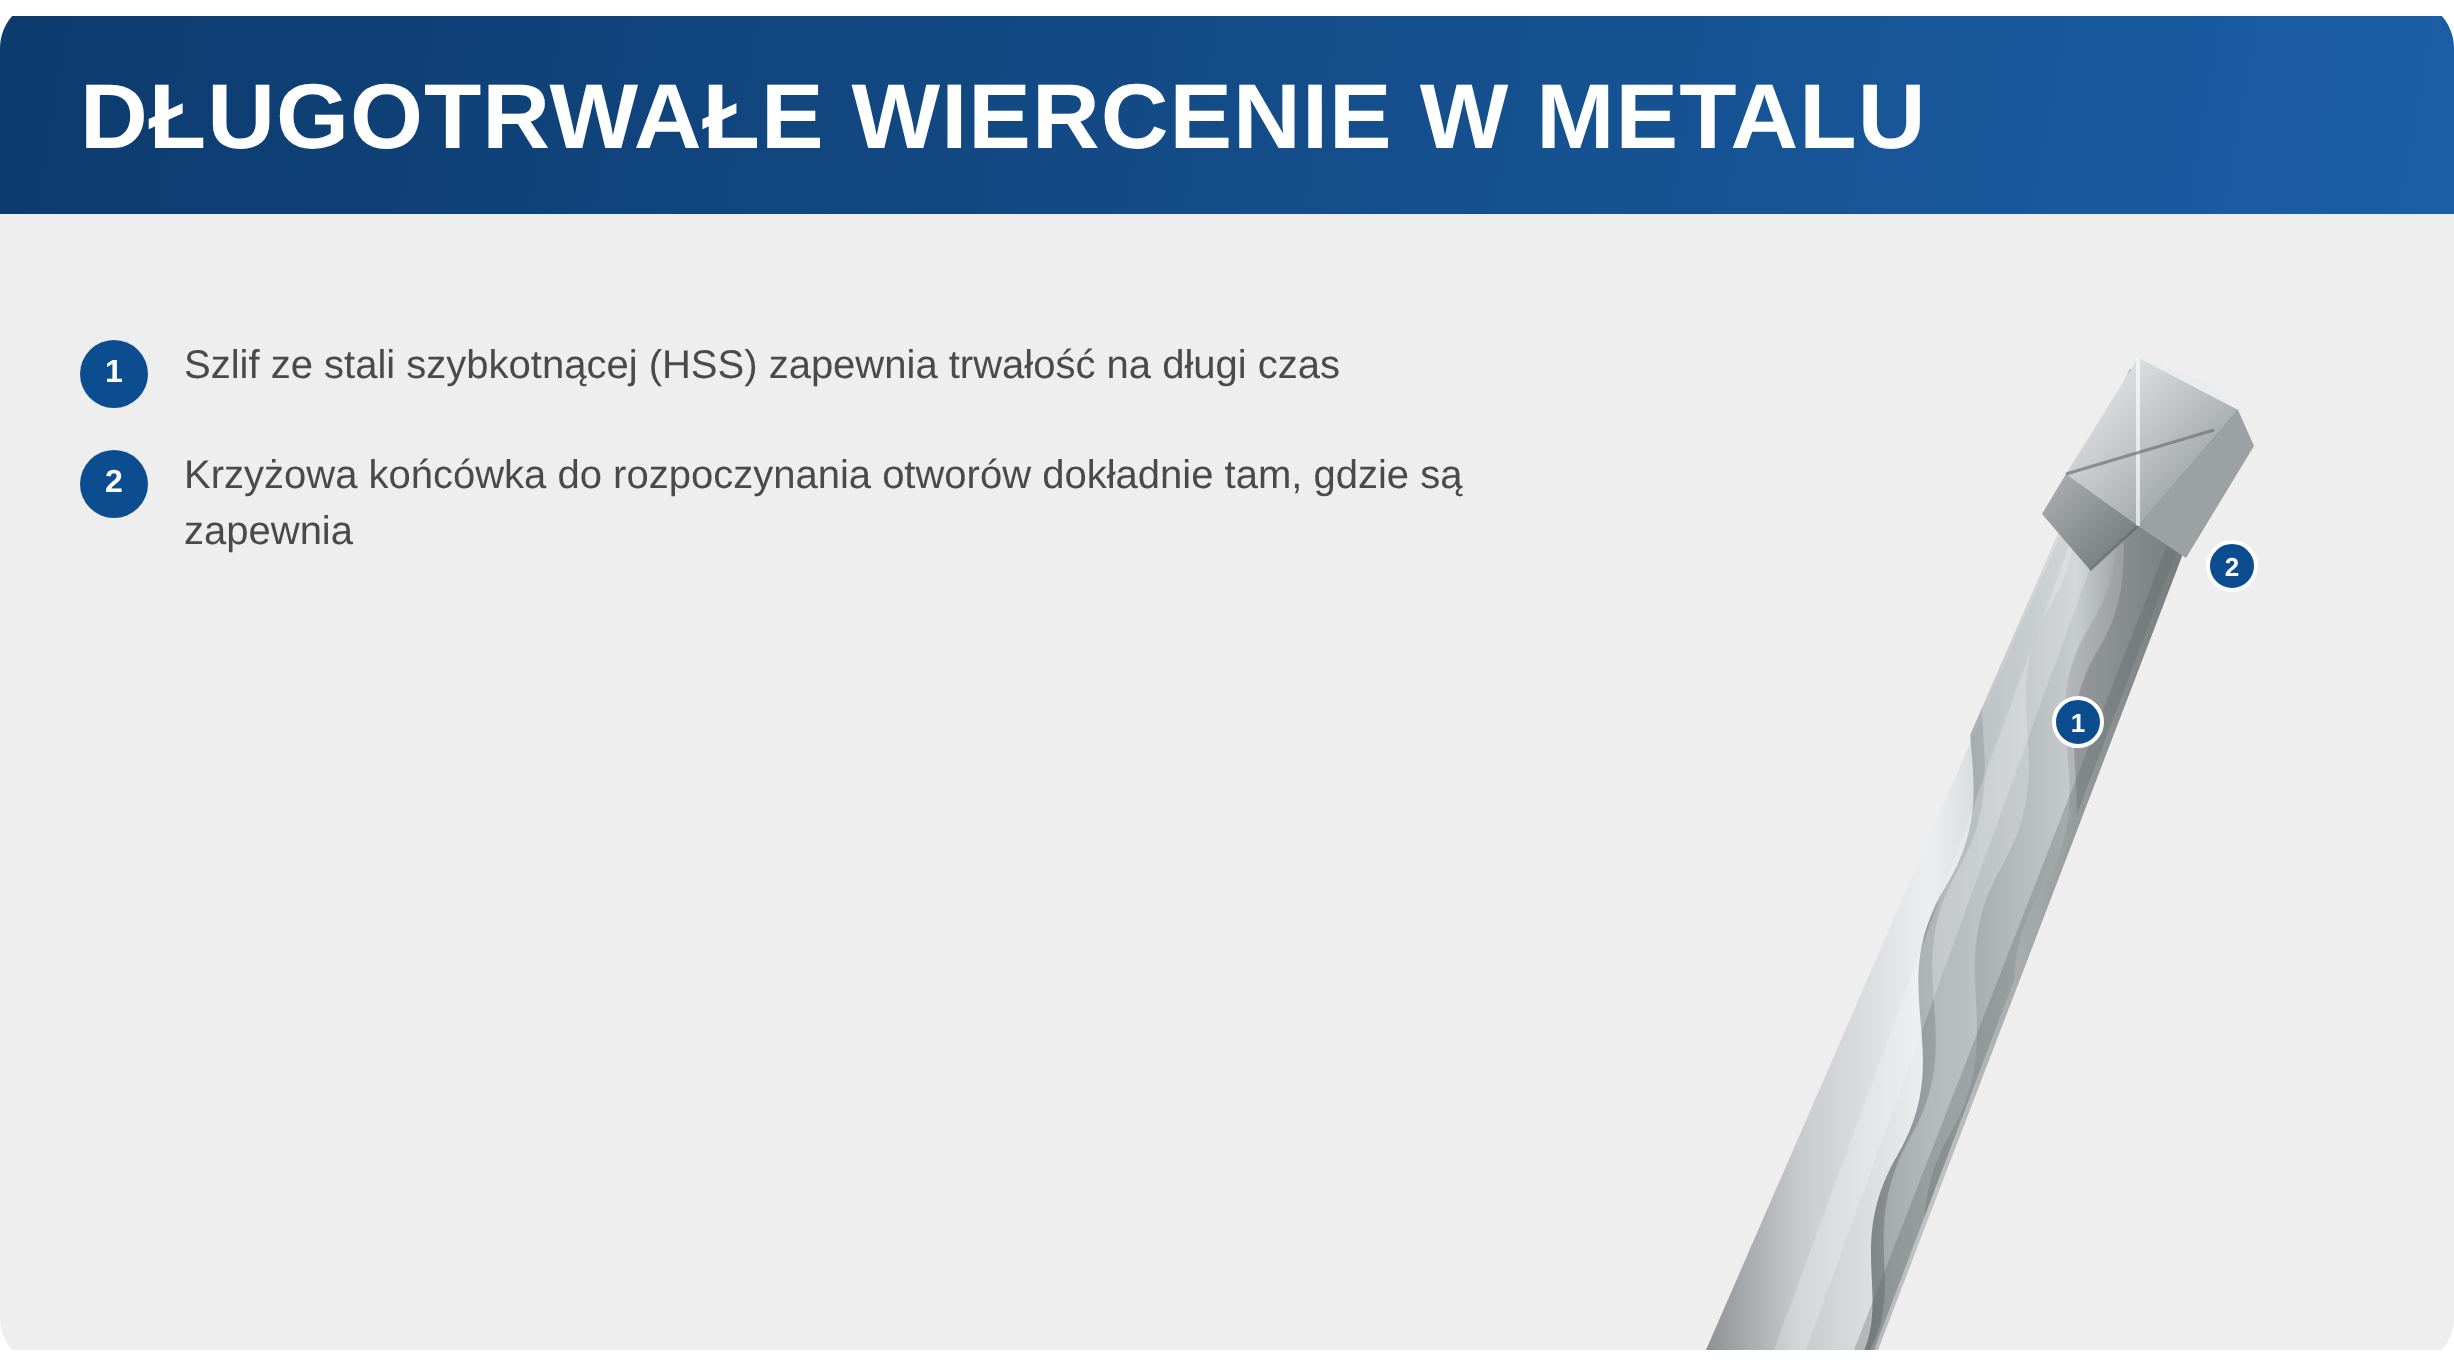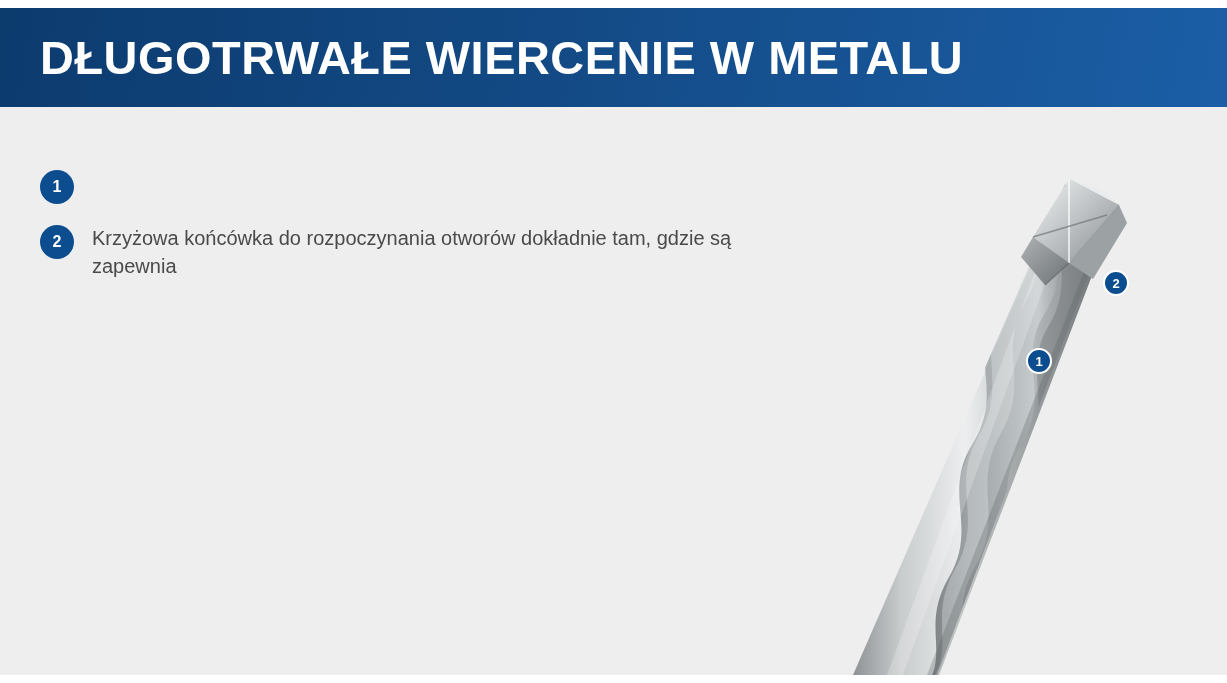--- a/index.html
+++ b/index.html
@@ -13,20 +13,21 @@
     font-family: "Liberation Sans", sans-serif;
     overflow: hidden;
   }
 
   .page {
     position: relative;
     width: 1227px;
     height: 683px;
     background: #ffffff;
     overflow: hidden;
+    border-radius: 24px;
   }
 
   
   .banner {
     position: absolute;
     left: 0;
     top: 8px;
     width: 1227px;
     height: 99px;
     background: linear-gradient(100deg, #0c3b6e 0%, #134a85 45%, #1b5ea6 100%);
@@ -155,20 +156,21 @@
   <div class="banner">
     <div class="banner-title">DŁUGOTRWAŁE WIERCENIE W METALU</div>
   </div>
 
   <div class="content">
 
     <div class="bullets">
 
       <div class="bullet-row">
         <div class="badge">1</div>
+        <div class="bullet-text">Szlif ze stali szybkotnącej (HSS) zapewnia trwałość na długi czas</div>
       </div>
 
       <div class="bullet-row">
         <div class="badge">2</div>
         <div class="bullet-text">Krzyżowa końcówka do rozpoczynania otworów dokładnie tam, gdzie są zapewnia</div>
       </div>
 
     </div>
 
     <div class="drill-wrap">

